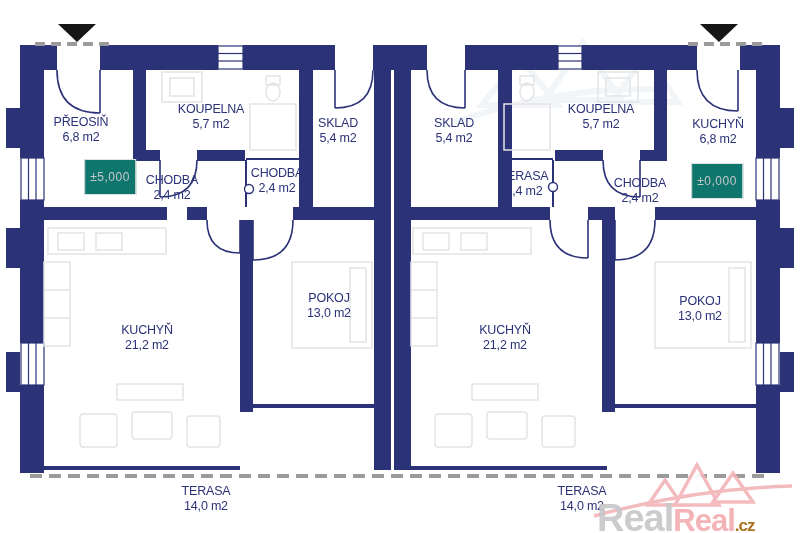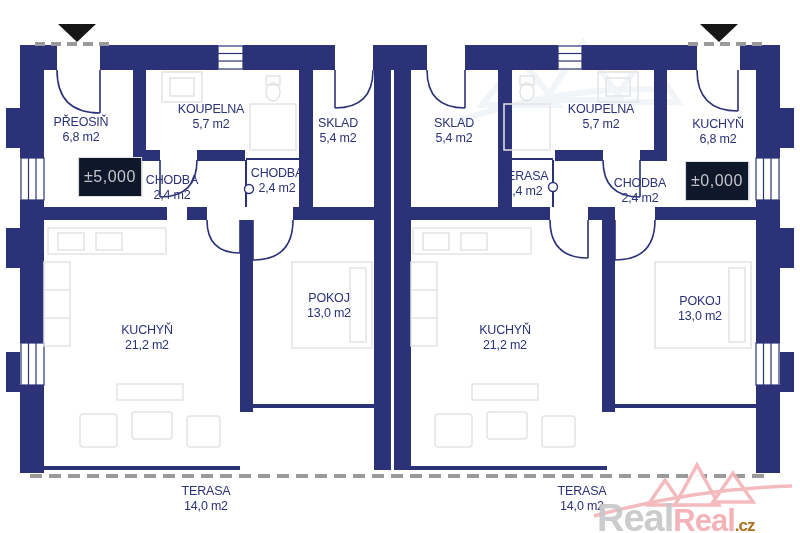--- a/index.html
+++ b/index.html
@@ -3,21 +3,21 @@
 <meta charset="utf-8">
 <style>
   html,body{margin:0;padding:0;background:#ffffff;}
   #plan{position:relative;width:800px;height:533px;background:#ffffff;overflow:hidden;
         font-family:"Liberation Sans", sans-serif;}
   #plan svg{position:absolute;left:0;top:0;}
   .lbl{position:absolute;transform:translate(-50%,-50%);text-align:center;
        color:#2b3278;font-size:12.5px;line-height:1.18;font-weight:500;
        letter-spacing:-0.2px;white-space:nowrap;}
   .elev{position:absolute;transform:translate(-50%,-50%);color:#c6c6ca;
-        border:1px solid #e2e2e2;background:#0f172a;font-size:16px;
+        border:1px solid #e2e2e2;background:#0f766e;font-size:12px;
         padding:10px 5px;letter-spacing:0.5px;white-space:nowrap;}
   .brand{position:absolute;left:597px;top:497px;white-space:nowrap;
          font-weight:bold;letter-spacing:-1px;opacity:0.9;}
   .b-real{color:#c7c7c9;font-size:38px;}
   .b-bonus{color:#f2abb0;font-size:31px;}
   .b-cz{color:#a16207;font-size:17px;}
 </style>
 </head>
 <body>
 

